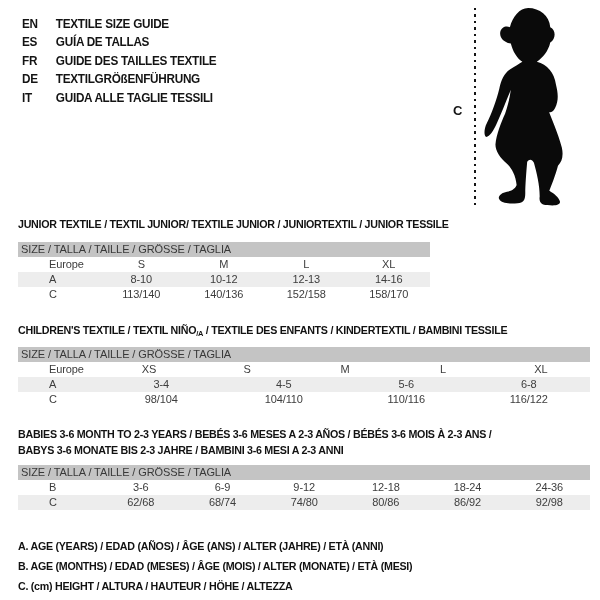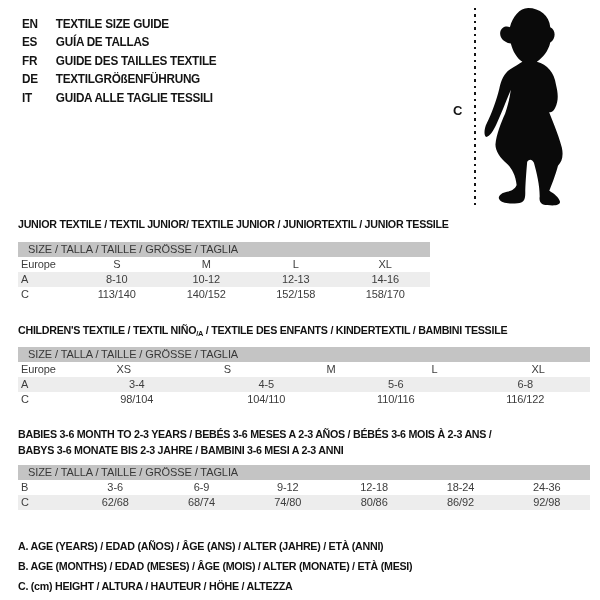--- a/index.html
+++ b/index.html
@@ -17,24 +17,24 @@
     background-image:repeating-linear-gradient(to bottom,#141414 0px,#141414 2.5px,transparent 2.5px,transparent 6.5px);}
   .c-label{position:absolute;left:453px;top:103px;font-weight:bold;font-size:13px;color:#141414;}
   .baby{position:absolute;left:482px;top:6px;width:100px;height:202px;}
   
   .tbl-title{position:absolute;left:18px;font-weight:bold;font-size:11.5px;letter-spacing:-0.3px;
     white-space:nowrap;transform:scaleX(0.93);transform-origin:left center;color:#121212;line-height:16px;}
   .sub{font-size:8px;vertical-align:-2px;}
   
   .size-table{position:absolute;left:18px;}
   .bar{height:15px;line-height:15px;background:#c4c4c4;font-size:11px;color:#383838;
-    padding-left:10px;box-sizing:border-box;letter-spacing:-0.1px;}
+    padding-left:3px;box-sizing:border-box;letter-spacing:-0.1px;}
   .trow{display:flex;height:15px;line-height:15px;font-size:11px;color:#3d3d3d;letter-spacing:-0.1px;}
   .trow.stripe{background:#ededed;}
-  .lbl{width:54px;padding-left:3px;box-sizing:border-box;flex:0 0 54px;}
+  .lbl{width:54px;padding-left:3px;box-sizing:border-box;flex:0 0 54px;margin-left:28px;}
   .cell{flex:1;text-align:center;}
   
   .footnotes{position:absolute;left:18px;top:536px;}
   .footnote{height:20px;line-height:20px;font-weight:bold;font-size:11.5px;letter-spacing:-0.3px;
     white-space:nowrap;transform:scaleX(0.93);transform-origin:left center;color:#121212;}
 </style>
 </head>
 <body>
 
 <div class="page">
@@ -115,21 +115,21 @@
     <div class="trow stripe">
       <span class="lbl">A</span>
       <span class="cell">8-10</span>
       <span class="cell">10-12</span>
       <span class="cell">12-13</span>
       <span class="cell">14-16</span>
     </div>
     <div class="trow">
       <span class="lbl">C</span>
       <span class="cell">113/140</span>
-      <span class="cell">140/152</span>
+      <span class="cell">140/136</span>
       <span class="cell">152/158</span>
       <span class="cell">158/170</span>
     </div>
   </div>
 
   <div class="tbl-title" style="top:322px">
     <span>CHILDREN'S TEXTILE / TEXTIL NIÑO</span><span class="sub">/A</span><span> / TEXTILE DES ENFANTS / KINDERTEXTIL / BAMBINI TESSILE</span>
   </div>
   <div class="size-table" style="top:347px;width:572px">
     <div class="bar">SIZE / TALLA / TAILLE / GRÖSSE / TAGLIA</div>

